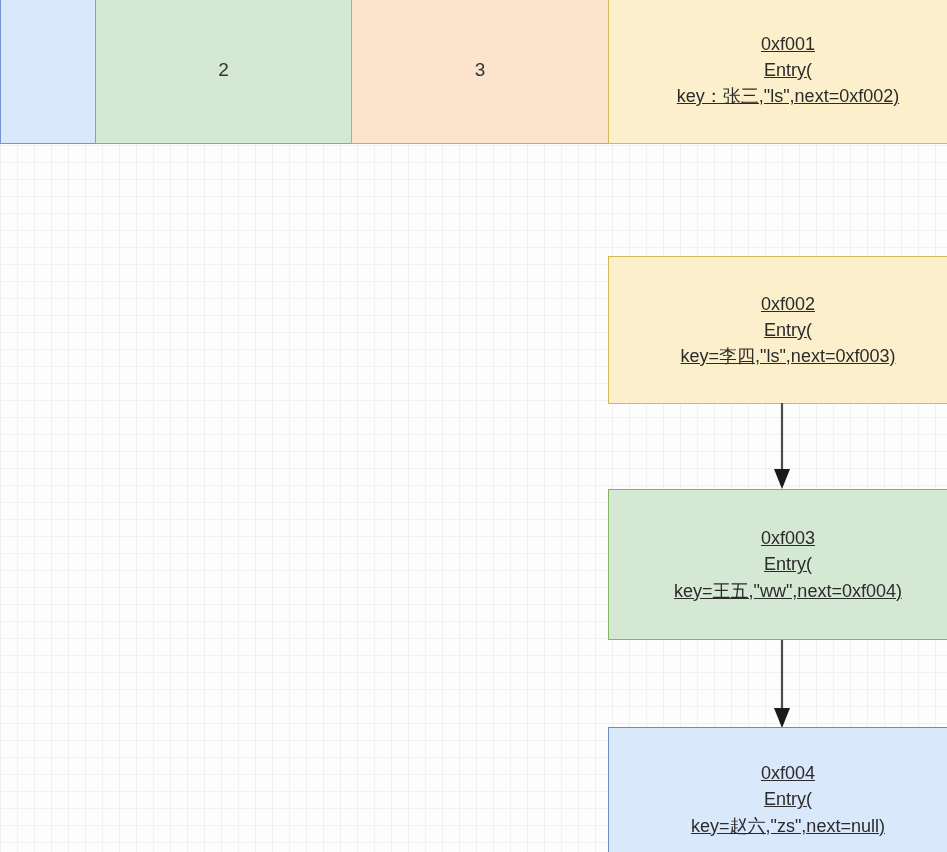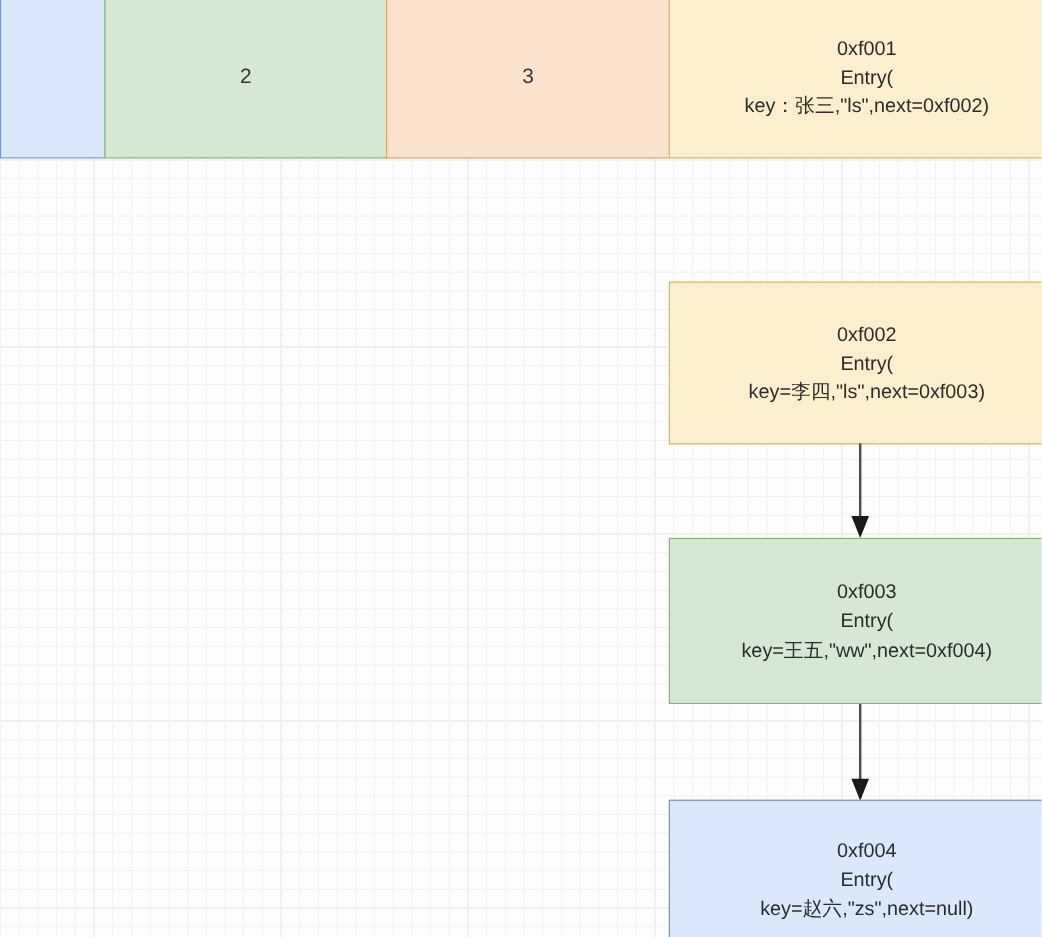--- a/index.html
+++ b/index.html
@@ -76,21 +76,21 @@
     color: #2b2b2b;
     line-height: 1.45;
     text-align: center;
     padding: 4px 6px;
     white-space: nowrap;
   }
   .node-yellow { background: #fcefcb; border: 1px solid #d6b656; }
   .node-green  { background: #d5e8d4; border: 1px solid #82b366; }
   .node-blue   { background: #dae8fc; border: 1px solid #6c8ebf; }
 
-  .entry-line { display: block; }
+  .entry-line { display: block; text-decoration: underline; }
 
   
   .connector {
     position: absolute;
     pointer-events: none;
   }
   .connector svg { display: block; overflow: visible; }
 </style>
 </head>
 <body>

